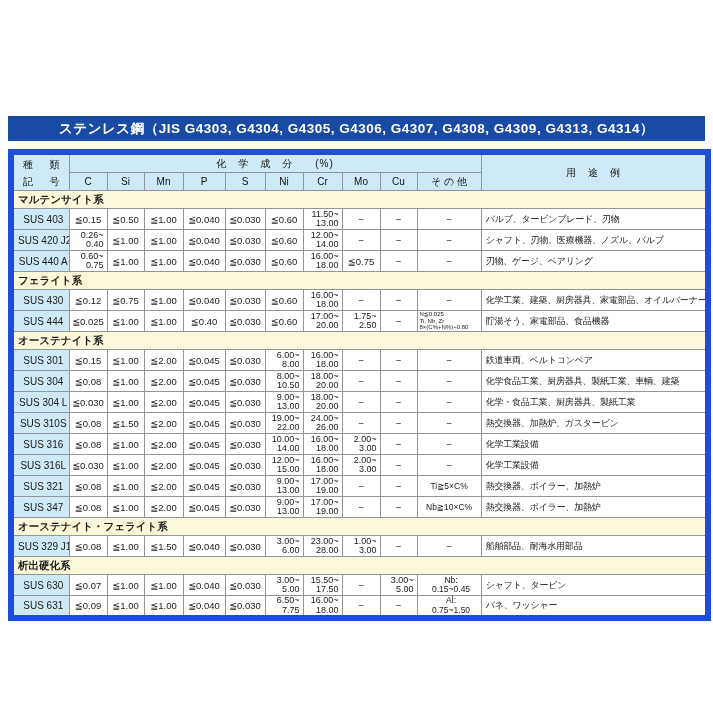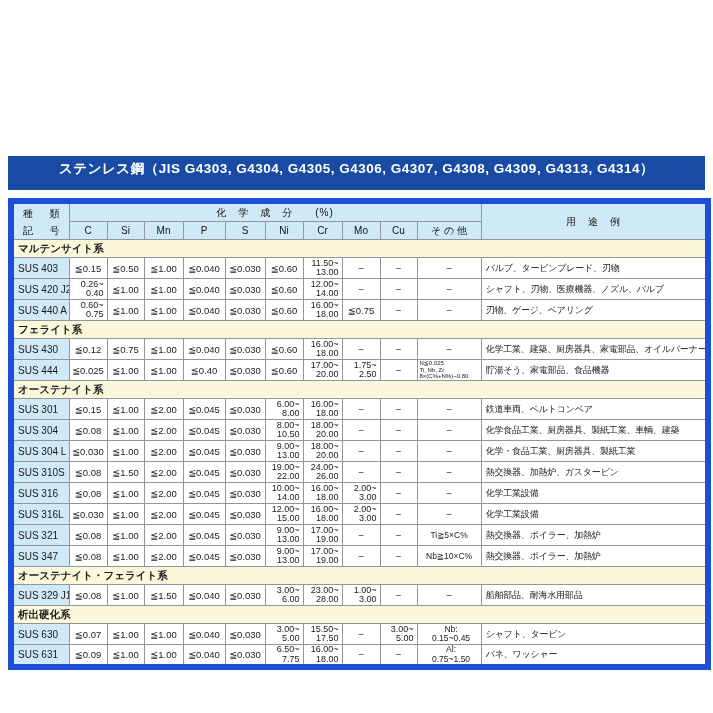--- a/index.html
+++ b/index.html
@@ -4,22 +4,22 @@
 <style>
   html,body{margin:0;padding:0;}
   body{
     width:713px;height:713px;background:#ffffff;
     font-family:"Liberation Sans","DejaVu Sans",sans-serif;
     color:#1a1a1a;overflow:hidden;
   }
   .wrap{padding:116px 8px 0 8px;}
   .titlebar{
     background:#1a4ba4;color:#ffffff;font-weight:bold;
-    font-size:13.5px;text-align:center;height:34px;line-height:25px;
-    margin-bottom:8px;letter-spacing:0.5px;margin-top:40px;
+    font-size:13.5px;text-align:center;height:25px;line-height:25px;
+    margin-bottom:8px;letter-spacing:0.5px;
   }
   table.spec{
     border-collapse:collapse;table-layout:fixed;width:697px;
     border:6px solid #1d4ed8;
   }
   th,td{
     border:1px solid #8f979c;padding:0;font-weight:normal;
     overflow:hidden;vertical-align:middle;
   }
   thead th{background:#cfe9f6;font-size:10px;height:17px;color:#111;}
@@ -29,21 +29,21 @@
     text-align:justify;text-align-last:justify;
   }
   th.comp{letter-spacing:1px;}
   th.usage{letter-spacing:1px;}
   td.section{
     background:#fbf7da;font-weight:bold;font-size:10.5px;
     text-align:left;padding:1px 4px;height:15px;
   }
   tr.data{height:21px;}
   td.code{
-    background:#cfe9f6;text-align:left;padding-left:4px;
+    background:#cfe9f6;text-align:center;padding-left:4px;
     font-size:10px;white-space:nowrap;margin-top:15px;
   }
   td.num{text-align:center;font-size:9.5px;white-space:pre-line;}
   td.range{
     text-align:right;padding-right:3px;font-size:9px;line-height:9.5px;
   }
   td.other-tiny{
     font-size:6px;line-height:6.5px;text-align:left;
     padding-left:2px;white-space:pre-line;
   }

